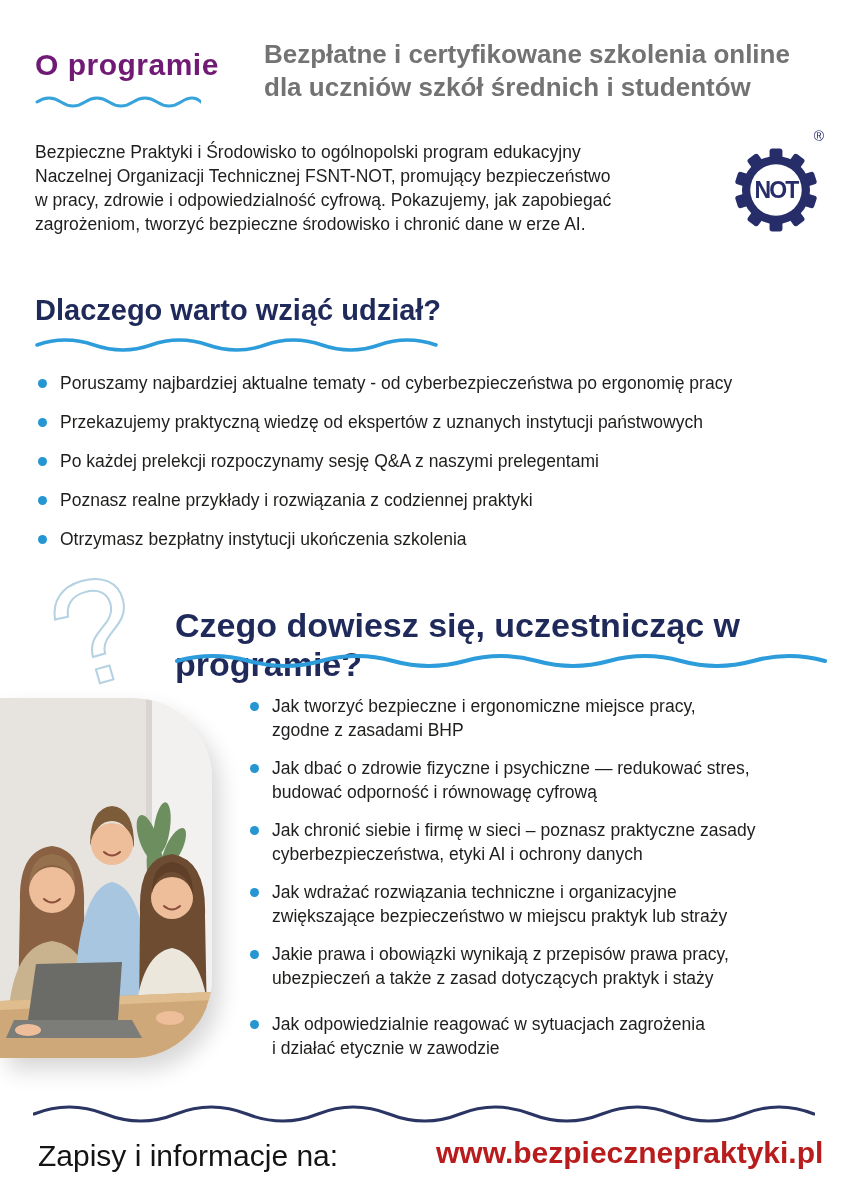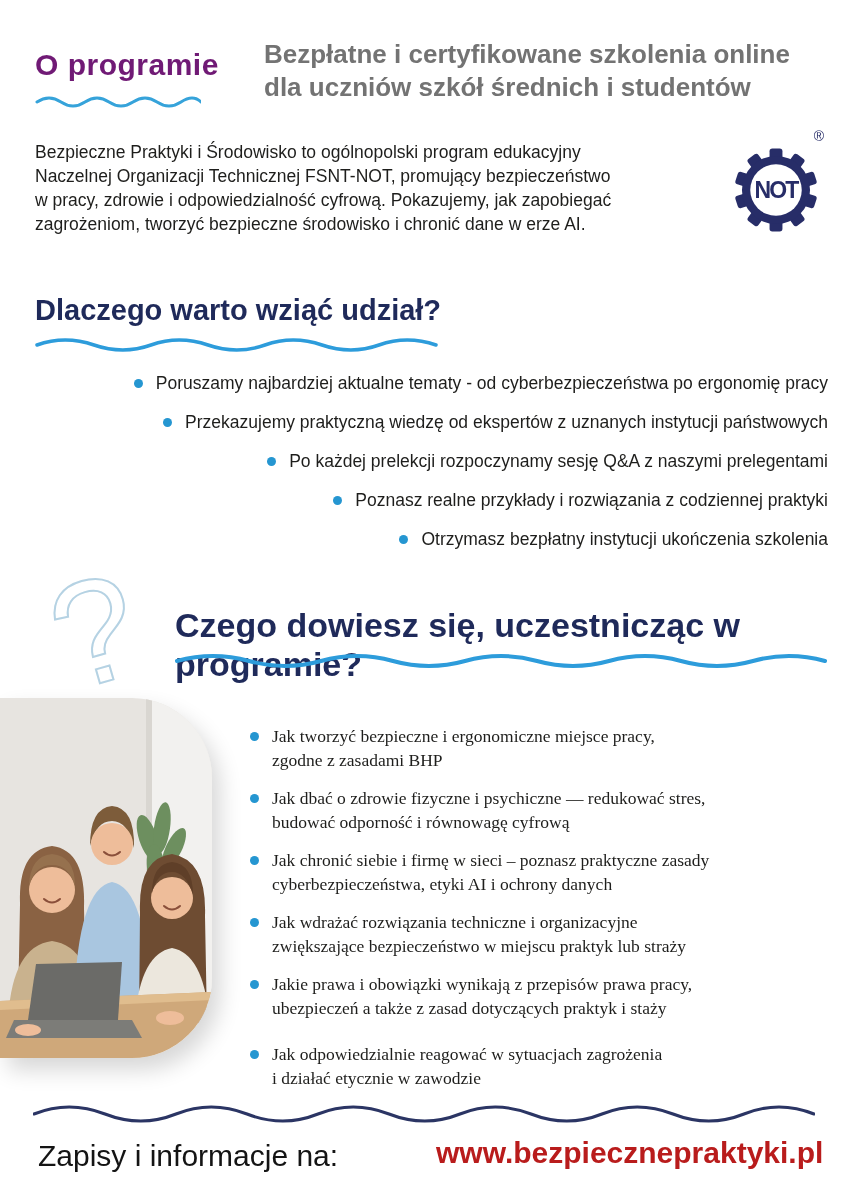--- a/index.html
+++ b/index.html
@@ -33,22 +33,22 @@
   .why-title{left:35px;top:294px;font-size:29px;}
   .wave-why{position:absolute;left:35px;top:333px;}
   .learn-title{left:175px;top:606px;font-size:34px;}
   .wave-learn{position:absolute;left:175px;top:648px;}
   
   ul.blist{list-style:none;margin:0;padding:0;position:absolute;}
   ul.blist li{display:flex;gap:13px;align-items:flex-start;}
   .dot{flex:none;width:9px;height:9px;border-radius:50%;background:#2596d1;margin-top:8px;}
   .btext{font-size:17.5px;line-height:24px;white-space:pre-line;color:#1e1e1c;}
   .why-list{left:38px;top:371px;width:790px;}
-  .why-list li{margin-bottom:15px;justify-content:flex-end;}
-  .learn-list{left:250px;top:724px;width:592px;font-family:Liberation Serif, serif;}
+  .why-list li{margin-bottom:15px;}
+  .learn-list{left:250px;top:694px;width:592px;}
   .learn-list li{margin-bottom:14px;}
   .learn-list li.spaced{margin-top:22px;}
   
   .qmark{position:absolute;left:28px;top:566px;}
   .photo{
     position:absolute;left:0;top:698px;width:212px;height:360px;
     border-radius:0 80px 80px 0;overflow:hidden;
     box-shadow:8px 12px 22px rgba(0,0,0,.16);
   }
   

